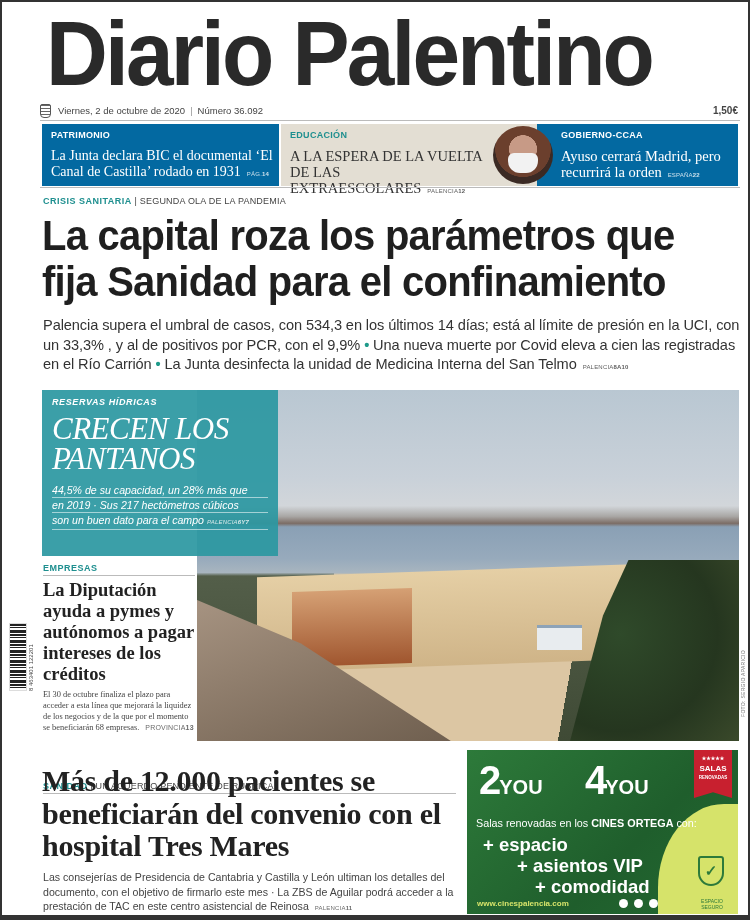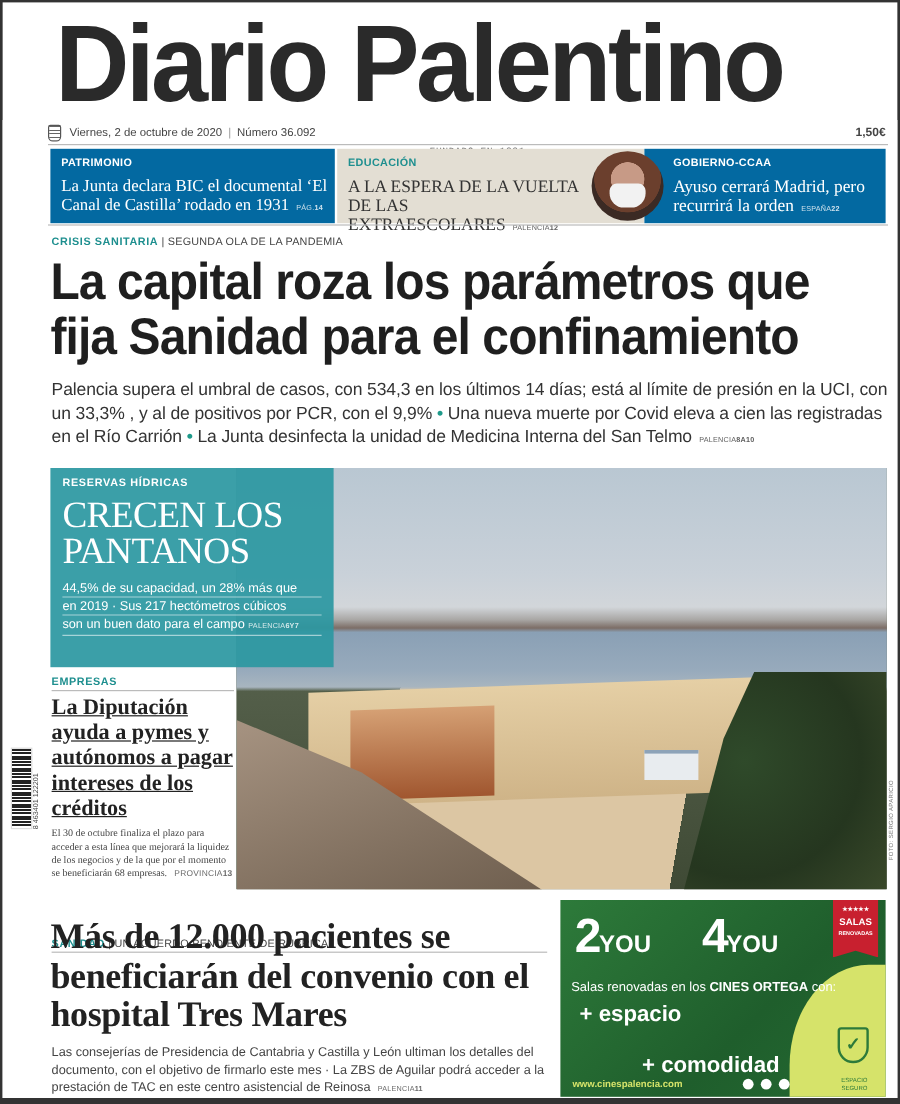--- a/index.html
+++ b/index.html
@@ -45,29 +45,29 @@
       linear-gradient(100deg, transparent 0 28%, #dcc6a3 28% 70%, transparent 70%),
       linear-gradient(180deg, #6a7560 0%, #3f4a35 100%); }
   .photo .dam { position: absolute; left: 60px; top: 180px; width: 420px; height: 95px; background: linear-gradient(180deg,#e5cfa5,#cfb488); transform: skewY(-2deg); }
   .photo .spill { position: absolute; left: 95px; top: 200px; width: 120px; height: 75px; background: linear-gradient(180deg,#d5a074,#a0562f); transform: skewY(-2deg); }
   .photo .hill { position: absolute; left: 0; top: 210px; width: 260px; height: 145px; background: linear-gradient(160deg,#a69381,#6e5e4e); clip-path: polygon(0 0, 40% 30%, 100% 100%, 0 100%); }
   .photo .forest { position: absolute; right: 0; top: 170px; width: 170px; height: 185px; background: radial-gradient(circle at 30% 40%, #2f4a2a, #25361f 60%, #3b4a2b); clip-path: polygon(35% 0, 100% 0, 100% 100%, 0 100%, 20% 30%); }
   .photo .building { position: absolute; left: 340px; top: 235px; width: 45px; height: 25px; background: #e8ecef; border-top: 3px solid #8da3b8; }
   .photo-credit { left: 740px; top: 650px; font-size: 5px; color: #777; writing-mode: vertical-rl; transform: rotate(180deg); letter-spacing: 0.3px; }
 
   
-  .overlay { left: 42px; top: 390px; width: 236px; height: 166px; background: rgba(44,152,161,0.93); color: #fff; padding: 7px 10px; }
+  .overlay { left: 42px; top: 390px; width: 236px; height: 166px; background: rgba(44,152,161,0.93); color: #fff; padding: 7px 10px; font-style: italic; }
   .overlay .tag { font-weight: 700; font-size: 9px; letter-spacing: 0.6px; }
   .overlay .title { font-family: "Liberation Serif", serif; font-size: 31px; line-height: 30px; margin-top: 7px; letter-spacing: -0.5px; }
   .overlay .deck { font-size: 10.6px; line-height: 14px; margin-top: 9px; }
   .overlay .deck span.line { display: block; border-bottom: 1px solid rgba(255,255,255,0.55); }
 
   
   .emp-kicker { left: 43px; top: 563px; width: 152px; border-bottom: 1px solid #bbb; padding-bottom: 2px; }
-  .emp-headline { left: 43px; top: 580px; width: 155px; font-family: "Liberation Serif", serif; font-weight: 700; font-size: 18.5px; line-height: 21px; color: #222; text-decoration: underline; }
+  .emp-headline { left: 43px; top: 580px; width: 155px; font-family: "Liberation Serif", serif; font-weight: 700; font-size: 18.5px; line-height: 21px; color: #222; }
   .emp-deck { left: 43px; top: 689px; width: 152px; font-family: "Liberation Serif", serif; font-size: 8.4px; line-height: 11px; color: #444; }
 
   .barcode { left: 9px; top: 623px; width: 18px; height: 68px; background: repeating-linear-gradient(180deg, #222 0 2px, #fff 2px 3px, #222 3px 4px, #fff 4px 6px, #222 6px 9px, #fff 9px 10px); border: 1px solid #ddd; }
   .barcode-num { left: 28px; top: 623px; height: 68px; font-size: 6px; color: #444; writing-mode: vertical-rl; transform: rotate(180deg); }
 
   
   .san-kicker { left: 43px; top: 749px; width: 413px; border-bottom: 1px solid #bbb; padding-bottom: 2px; margin-top: 32px; }
   .san-headline { left: 42px; top: 765px; width: 420px; font-family: "Liberation Serif", serif; font-weight: 700; font-size: 30px; line-height: 32.5px; color: #222; letter-spacing: -0.3px; }
   .san-deck { left: 43px; top: 870px; width: 420px; font-size: 10.6px; line-height: 14.6px; color: #444; }
 
@@ -191,20 +191,21 @@
   <div class="yellow"></div>
   <div class="sala" style="left:12px;"><span>2</span><small>YOU</small></div>
   <div class="sala" style="left:118px;"><span>4</span><small>YOU</small></div>
   <div class="ribbon">
     <span class="stars">★★★★★</span>
     <span>SALAS</span>
     <span class="sub">RENOVADAS</span>
   </div>
   <div class="lead"><span>Salas renovadas en los </span><b>CINES ORTEGA</b><span> con:</span></div>
   <div class="perk" style="left:16px;top:84px;">+ espacio</div>
+  <div class="perk" style="left:50px;top:105px;">+ asientos VIP</div>
   <div class="perk" style="left:68px;top:126px;">+ comodidad</div>
   <div class="url">www.cinespalencia.com</div>
   <div class="social">
     <span></span>
     <span></span>
     <span></span>
   </div>
   <div class="shield">✓</div>
   <div class="shield-label">ESPACIO SEGURO</div>
 </div>

